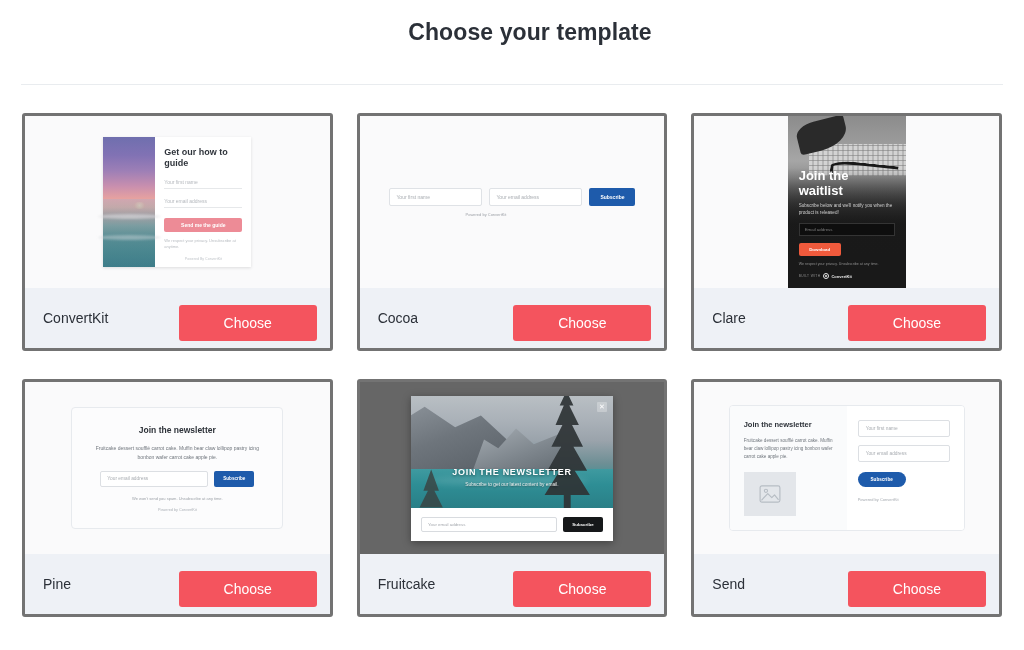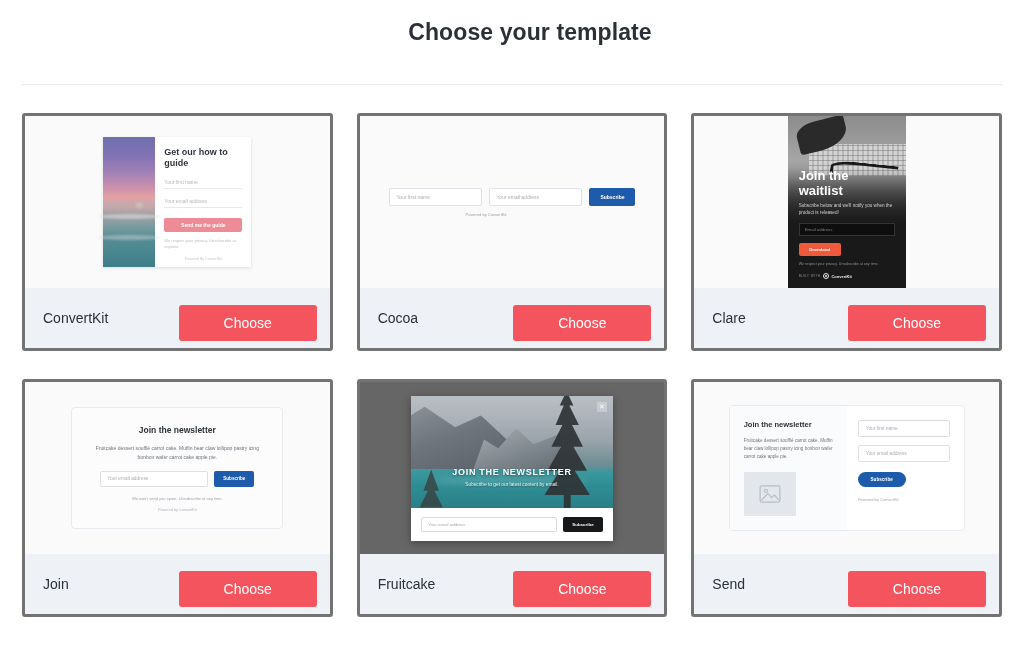--- a/index.html
+++ b/index.html
@@ -420,21 +420,21 @@
           <div class="mi-p">Fruitcake dessert soufflé carrot cake. Muffin bear claw lollipop pastry icing bonbon wafer carrot cake apple pie.</div>
           <div class="mi-row">
             <div class="mi-input">Your email address</div>
             <div class="mi-btn">Subscribe</div>
           </div>
           <div class="mi-fine">We won't send you spam. Unsubscribe at any time.</div>
           <div class="mi-pb">Powered by ConvertKit</div>
         </div>
       </div>
       <div class="footer">
-        <div class="tpl-name">Join</div>
+        <div class="tpl-name">Pine</div>
         <div class="choose-btn">Choose</div>
       </div>
     </div>
 
     <div class="card">
       <div class="preview">
         <div class="monterey-bg">
           <div class="mo-modal">
             <div class="mo-photo">
               <div class="mo-mtn-l"></div>

